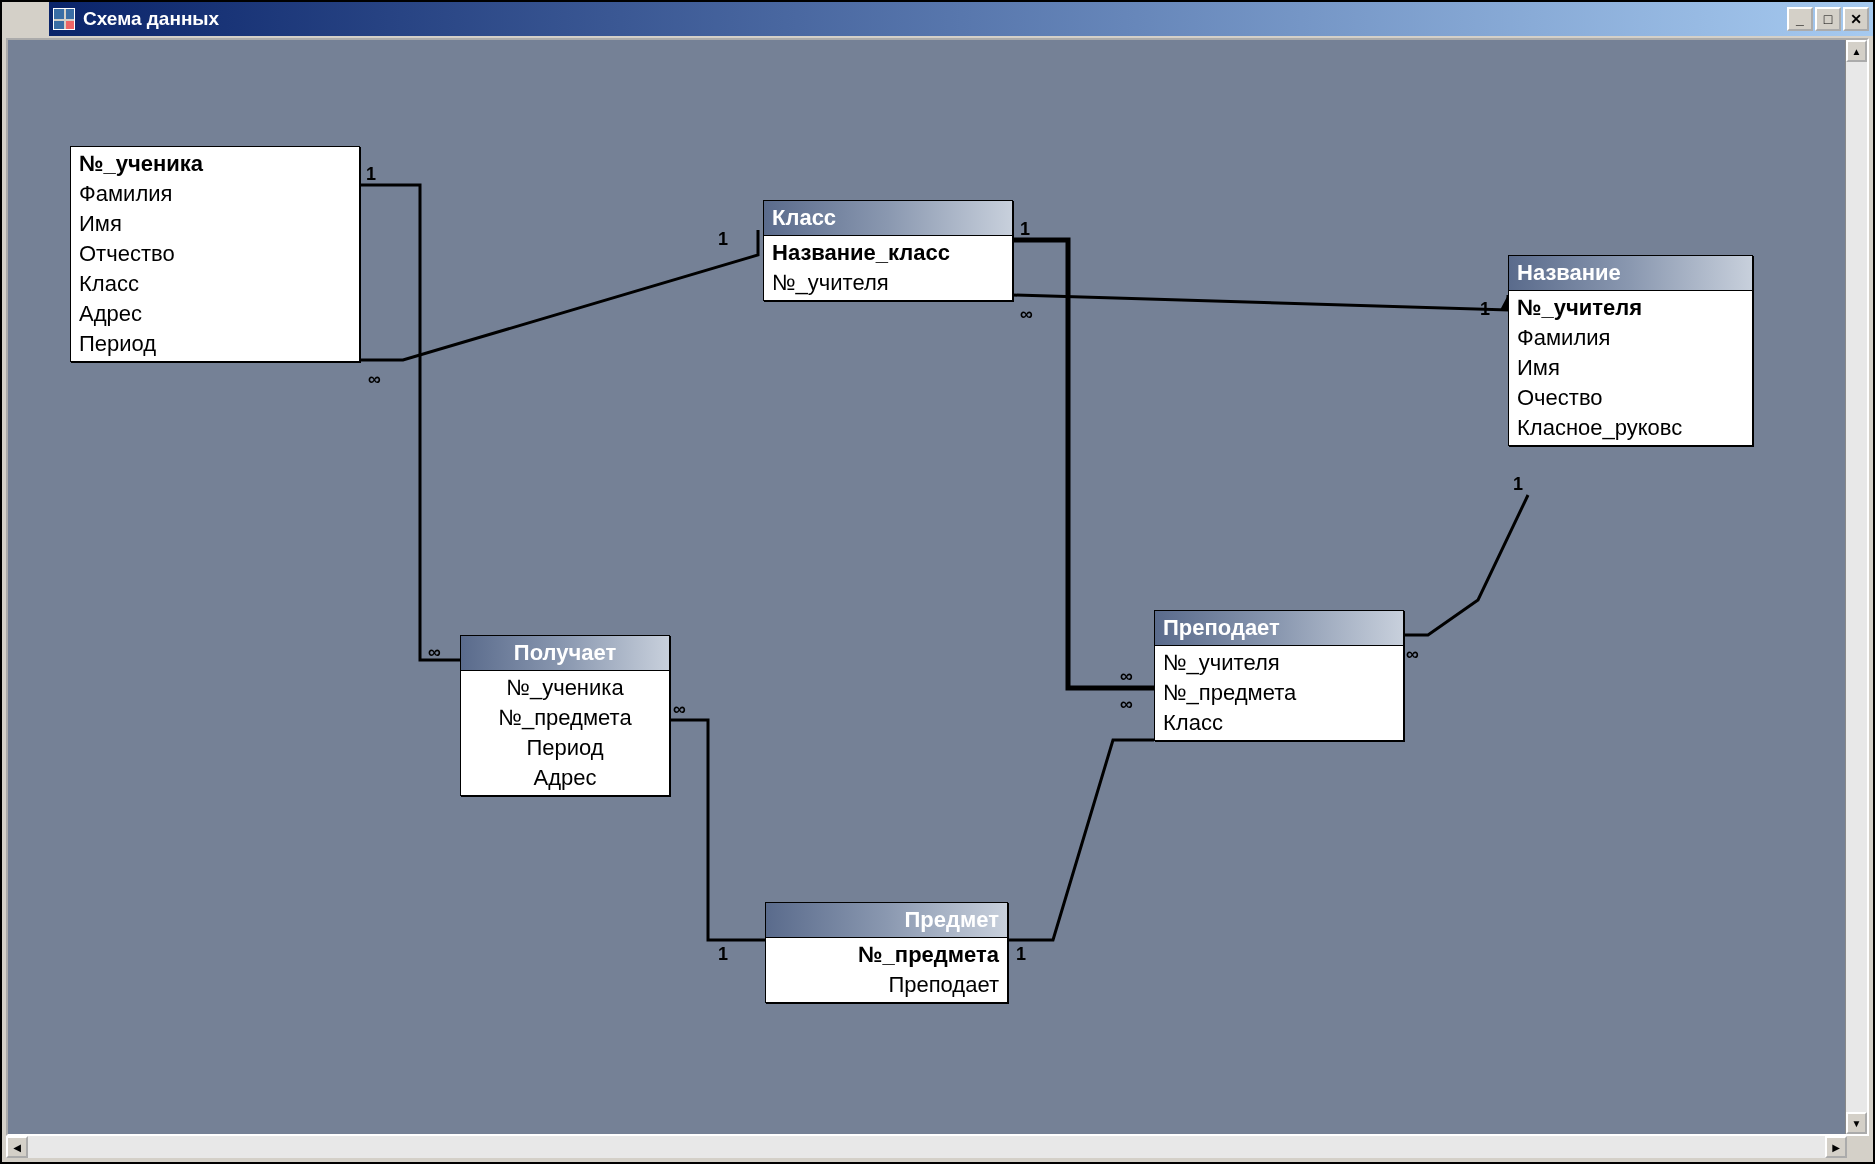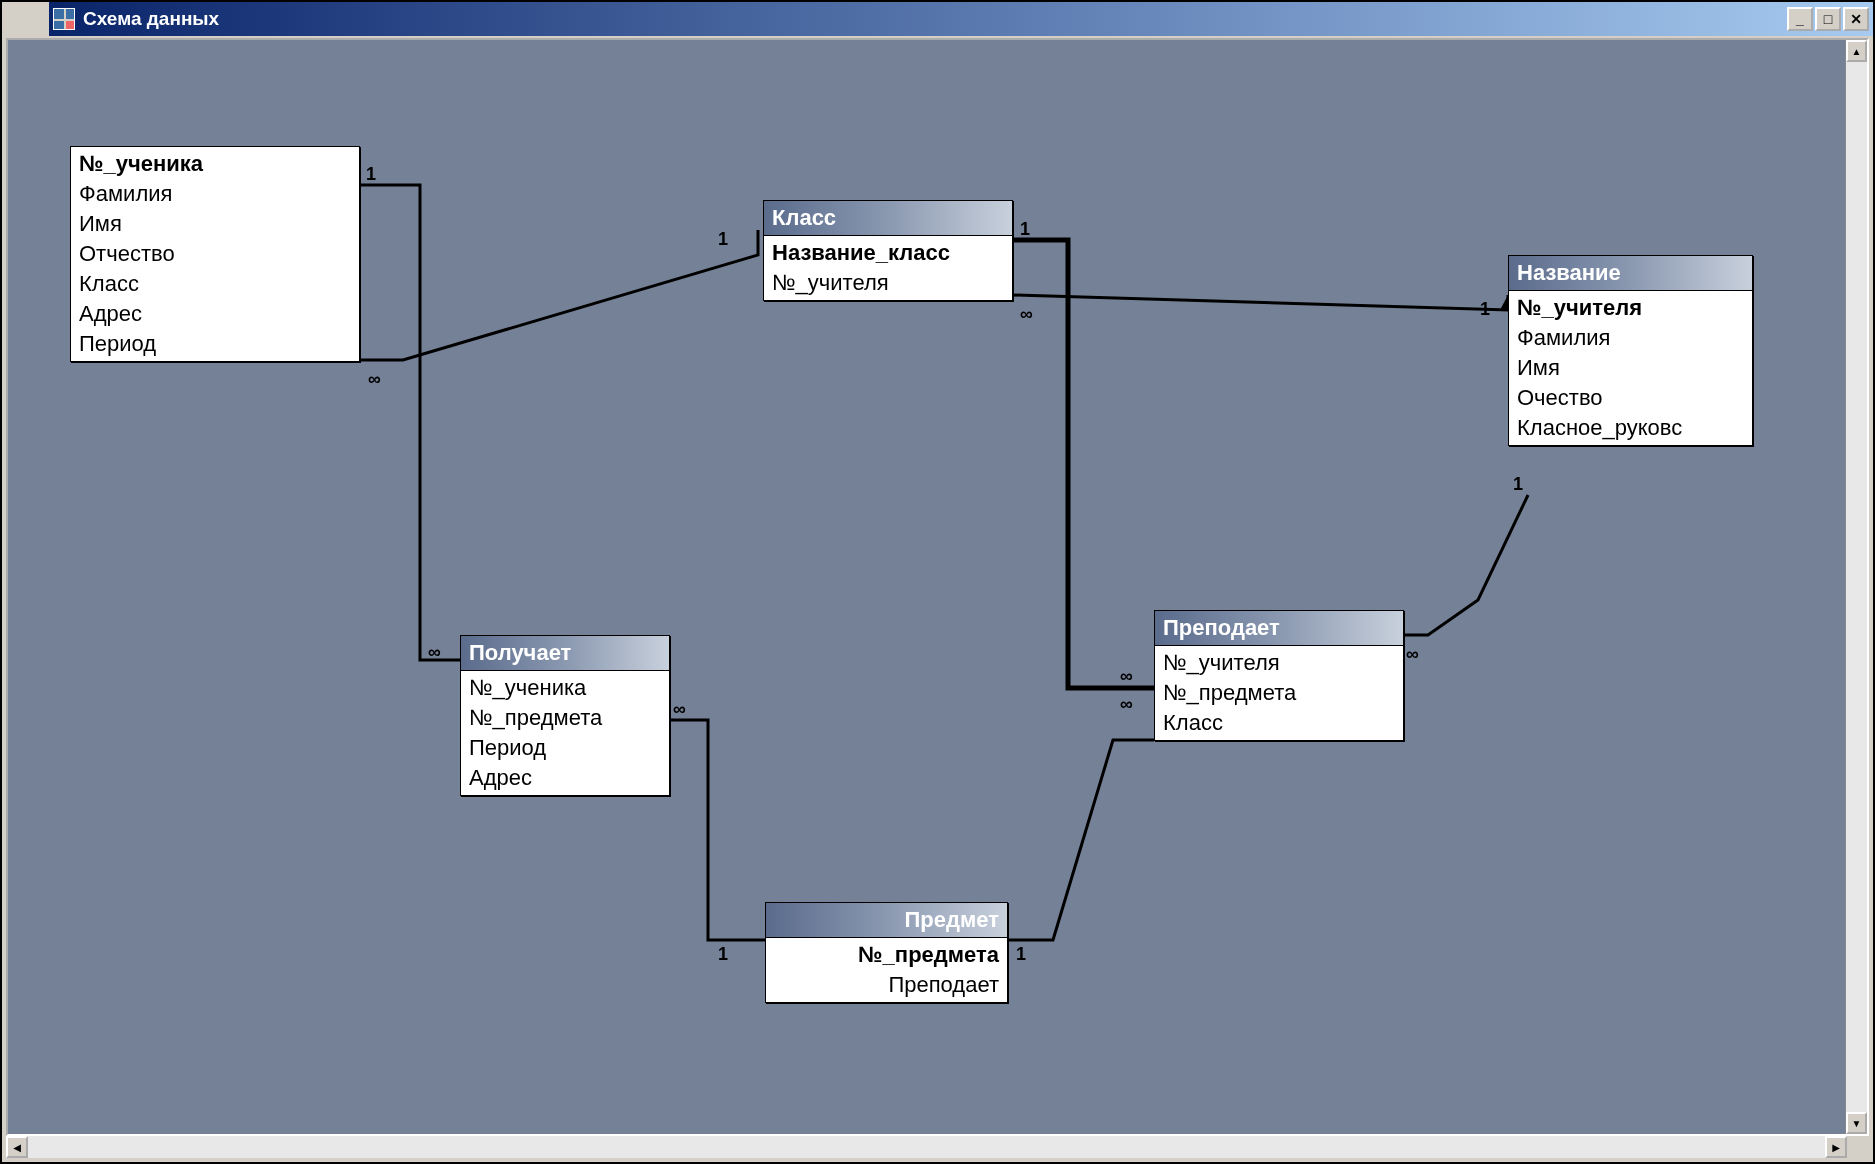--- a/index.html
+++ b/index.html
@@ -217,21 +217,21 @@
         <div class="hdr">Название</div>
         <div class="fields">
           <div class="field pk">№_учителя</div>
           <div class="field">Фамилия</div>
           <div class="field">Имя</div>
           <div class="field">Очество</div>
           <div class="field">Класное_руковс</div>
         </div>
       </div>
 
-      <div class="tbl" style="left:452px; top:595px; width:210px;">
+      <div class="tbl" style="left:452px; top:595px; width:210px;text-align:center;">
         <div class="hdr">Получает</div>
         <div class="fields">
           <div class="field">№_ученика</div>
           <div class="field">№_предмета</div>
           <div class="field">Период</div>
           <div class="field">Адрес</div>
         </div>
       </div>
 
       <div class="tbl" style="left:1146px; top:570px; width:250px;">

